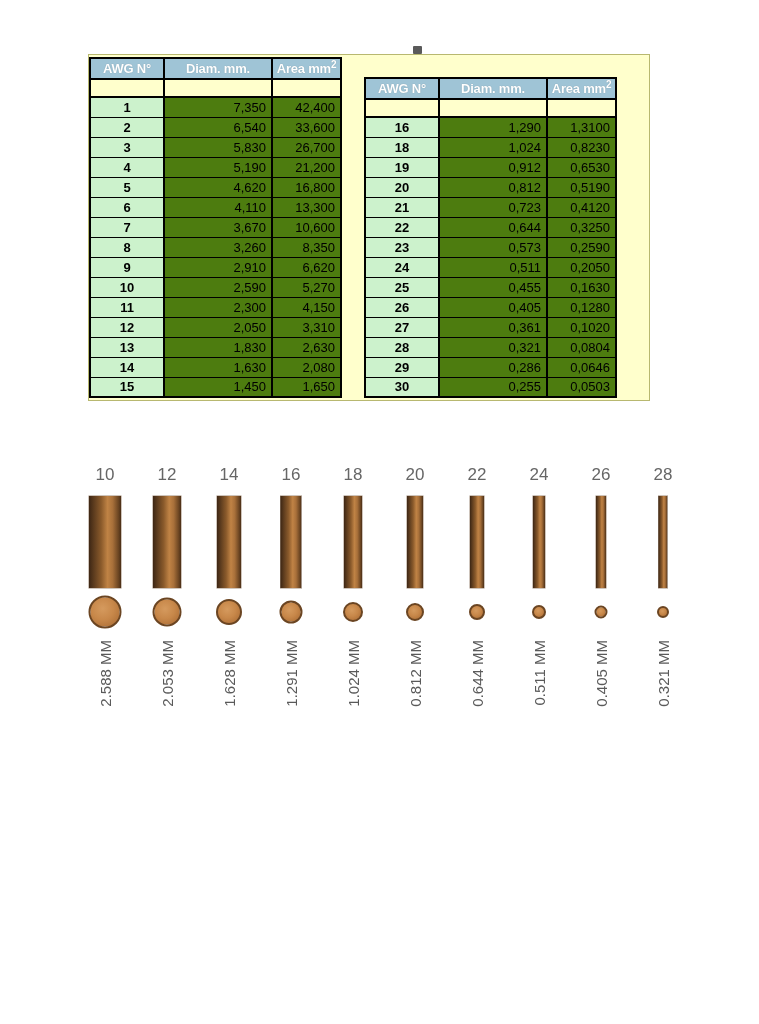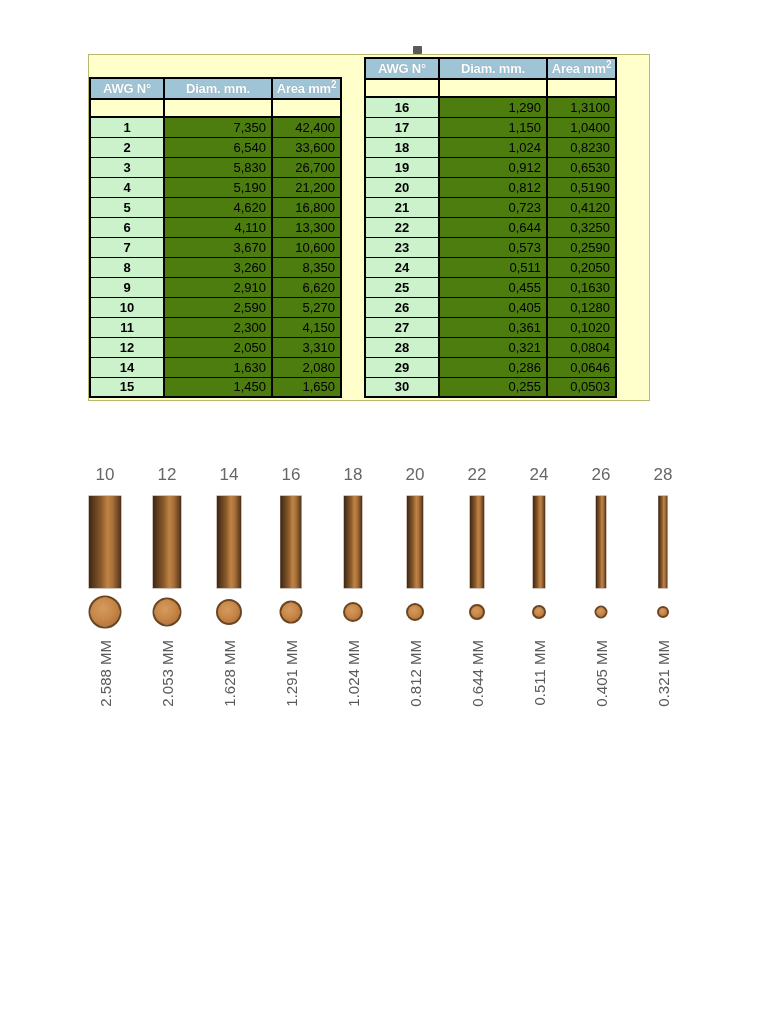--- a/index.html
+++ b/index.html
@@ -274,20 +274,25 @@
             <td class="awg-num c-awg">11</td>
             <td class="num c-diam">2,300</td>
             <td class="num c-area">4,150</td>
           </tr>
           <tr>
             <td class="awg-num c-awg">12</td>
             <td class="num c-diam">2,050</td>
             <td class="num c-area">3,310</td>
           </tr>
           <tr>
+            <td class="awg-num c-awg">13</td>
+            <td class="num c-diam">1,830</td>
+            <td class="num c-area">2,630</td>
+          </tr>
+          <tr>
             <td class="awg-num c-awg">14</td>
             <td class="num c-diam">1,630</td>
             <td class="num c-area">2,080</td>
           </tr>
           <tr class="last-row">
             <td class="awg-num c-awg">15</td>
             <td class="num c-diam">1,450</td>
             <td class="num c-area">1,650</td>
           </tr>
         </tbody>
@@ -310,25 +315,20 @@
           <td></td>
         </tr>
       </thead>
       <tbody id="right-body">
           <tr>
             <td class="awg-num c-awg">16</td>
             <td class="num c-diam">1,290</td>
             <td class="num c-area">1,3100</td>
           </tr>
           <tr>
-            <td class="awg-num c-awg">17</td>
-            <td class="num c-diam">1,150</td>
-            <td class="num c-area">1,0400</td>
-          </tr>
-          <tr>
             <td class="awg-num c-awg">18</td>
             <td class="num c-diam">1,024</td>
             <td class="num c-area">0,8230</td>
           </tr>
           <tr>
             <td class="awg-num c-awg">19</td>
             <td class="num c-diam">0,912</td>
             <td class="num c-area">0,6530</td>
           </tr>
           <tr>

